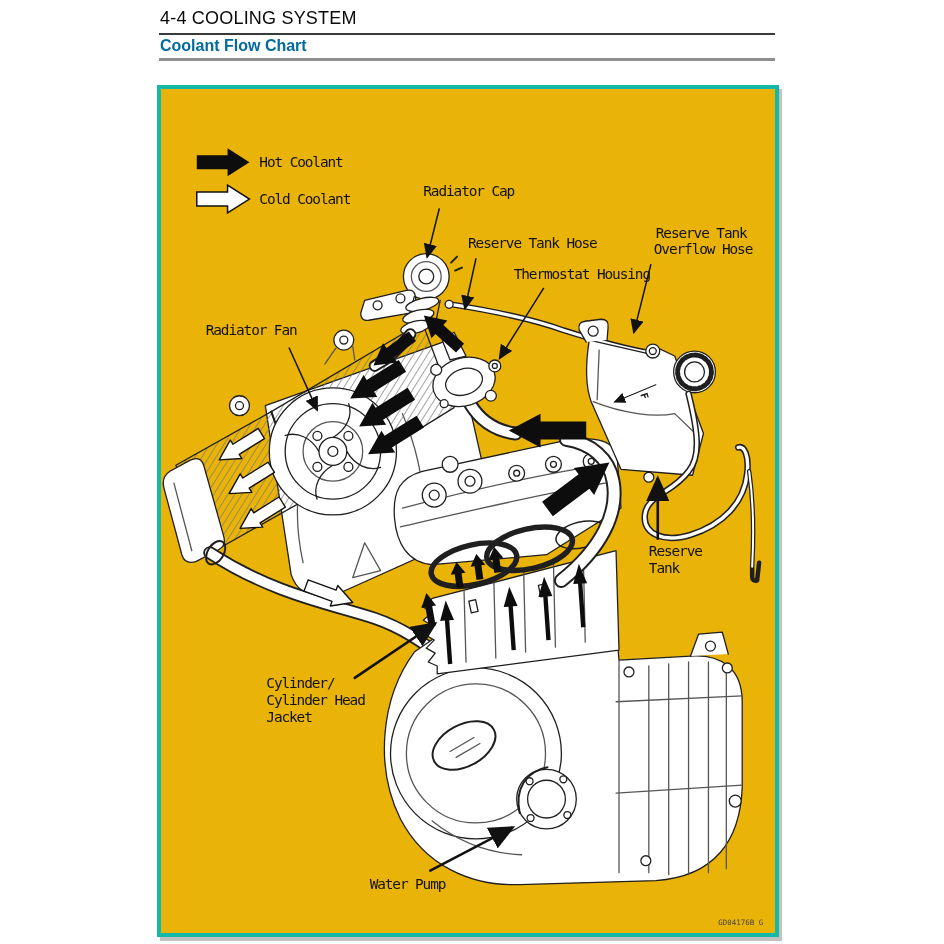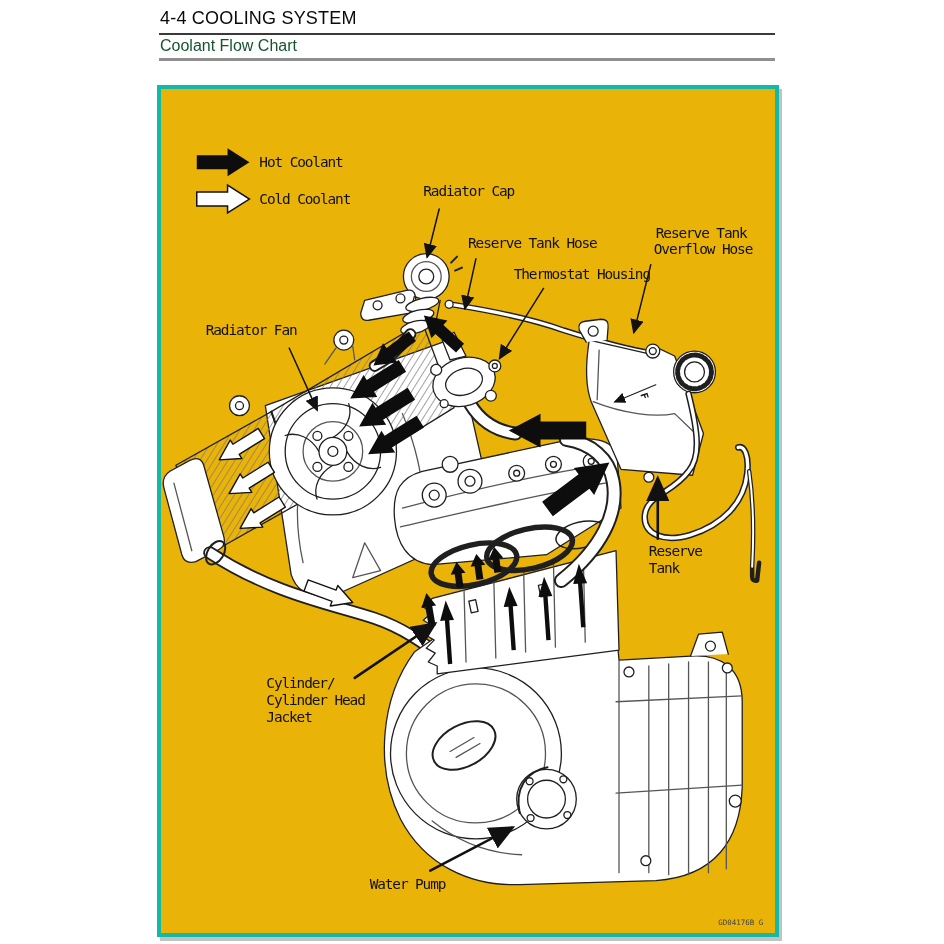--- a/index.html
+++ b/index.html
@@ -1,19 +1,19 @@
 <!DOCTYPE html>
 <html><head>
 <meta charset="utf-8">
 <style>
   html,body{margin:0;padding:0;background:#ffffff;}
   body{width:944px;height:944px;position:relative;font-family:"Liberation Sans",sans-serif;overflow:hidden;}
   .hdr1{position:absolute;left:160px;top:8px;font-size:18px;font-weight:normal;color:#0a0a0a;letter-spacing:0.2px;}
   .rule1{position:absolute;left:159px;top:33px;width:616px;height:2px;background:#3a3a3a;}
-  .hdr2{position:absolute;left:160px;top:37px;font-size:16px;font-weight:normal;color:#14532d;}
+  .hdr2{position:absolute;left:160px;top:37px;font-size:16px;font-weight:bold;color:#0369a1;}
   .rule2{position:absolute;left:159px;top:58px;width:616px;height:3px;background:#8f8f8f;}
   .figbox{position:absolute;left:157px;top:85px;width:614px;height:844px;border:4px solid #14b8a6;background:#eab308;box-shadow:3px 4px 0 rgba(120,120,120,0.45);}
   svg{display:block;}
   text{font-family:"DejaVu Sans Mono","Liberation Mono",monospace;fill:#111;}
   .lbl{font-size:14.5px;letter-spacing:-1.1px;}
   .tiny{font-size:7.5px;fill:#444;letter-spacing:0;}
   .fmark{font-size:10px;font-weight:bold;}
 </style>
 </head>
 <body>

